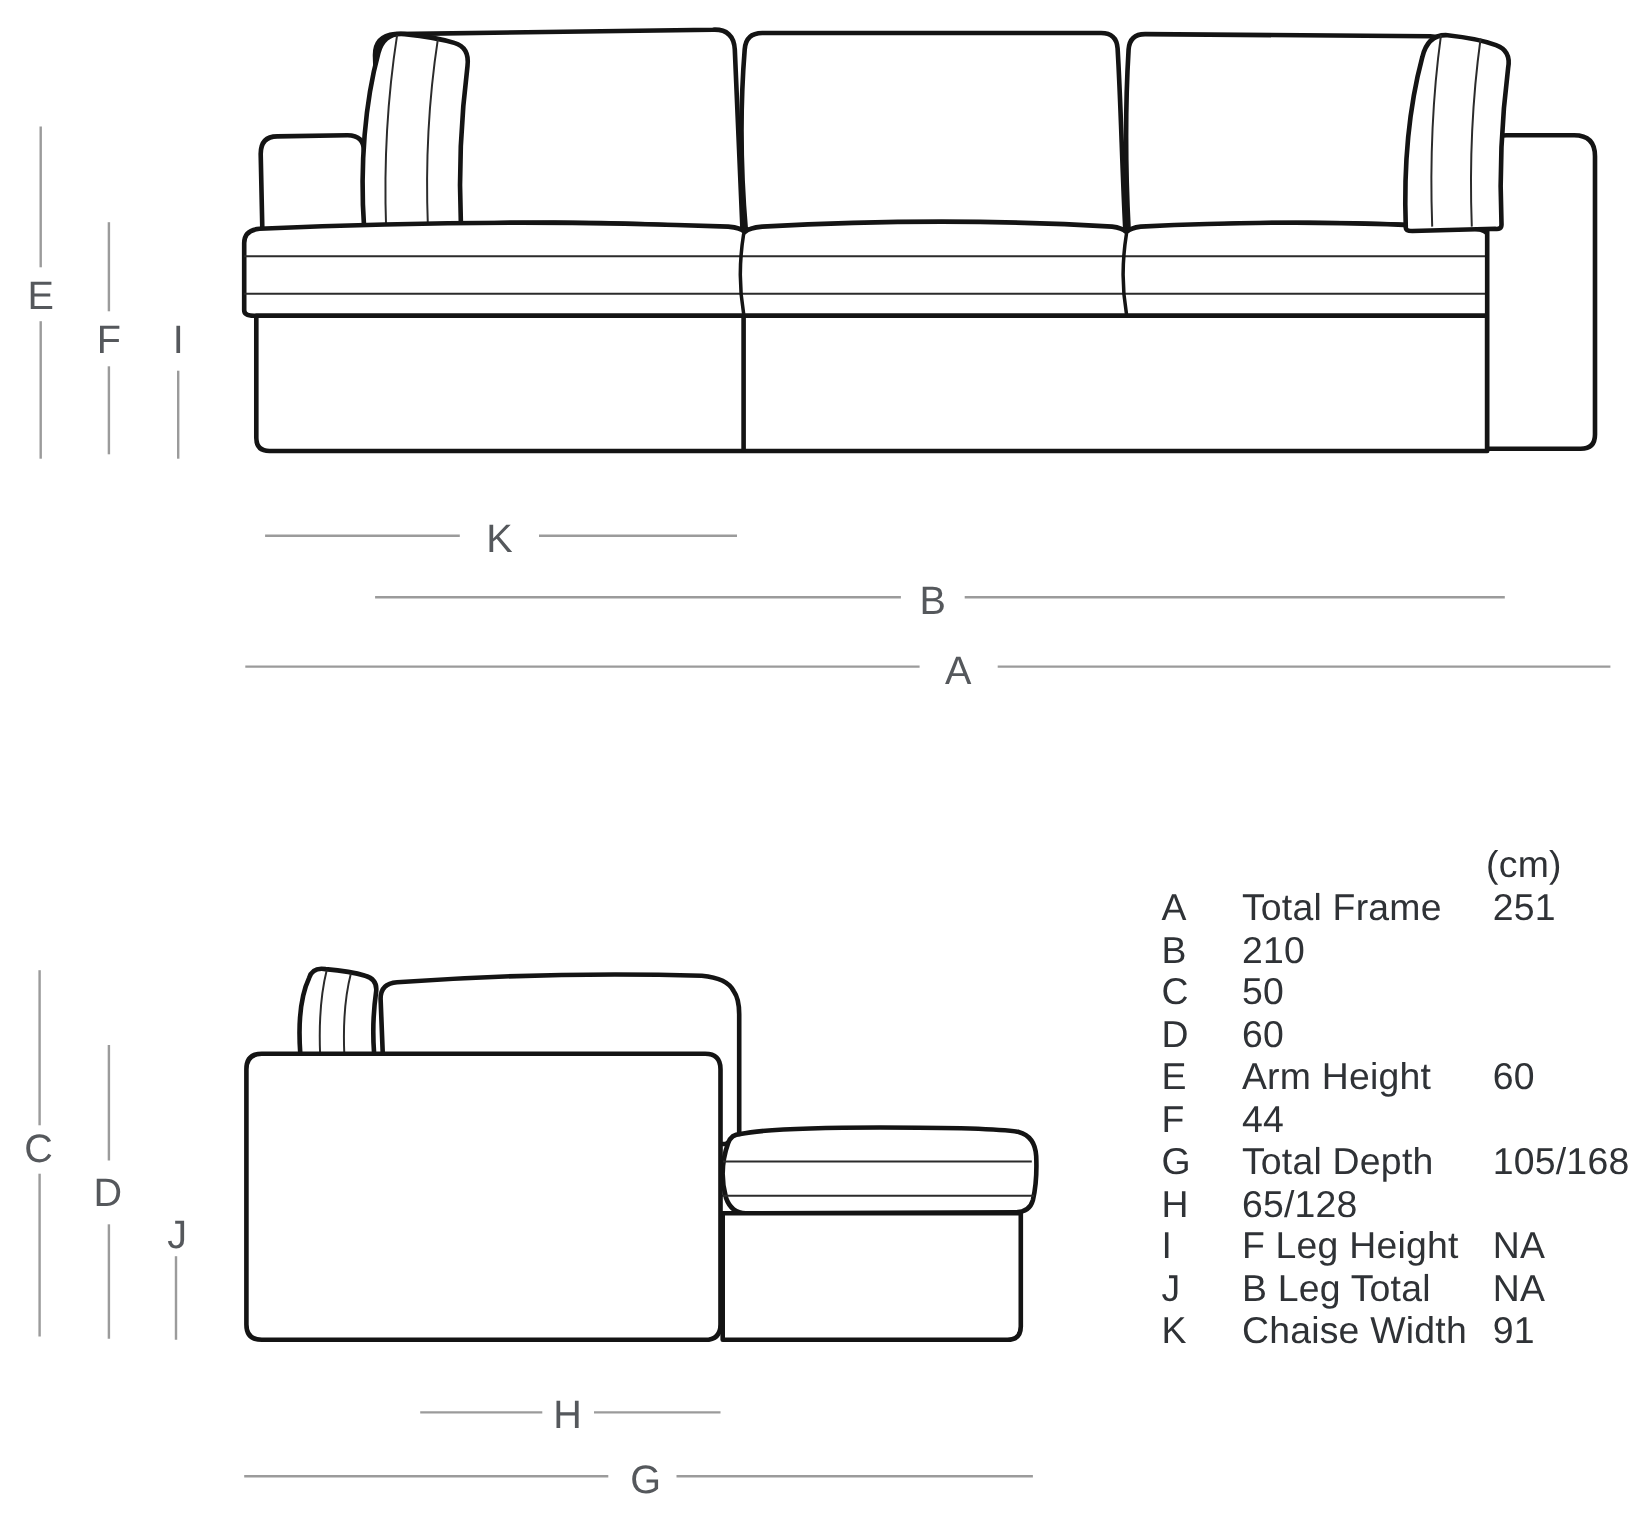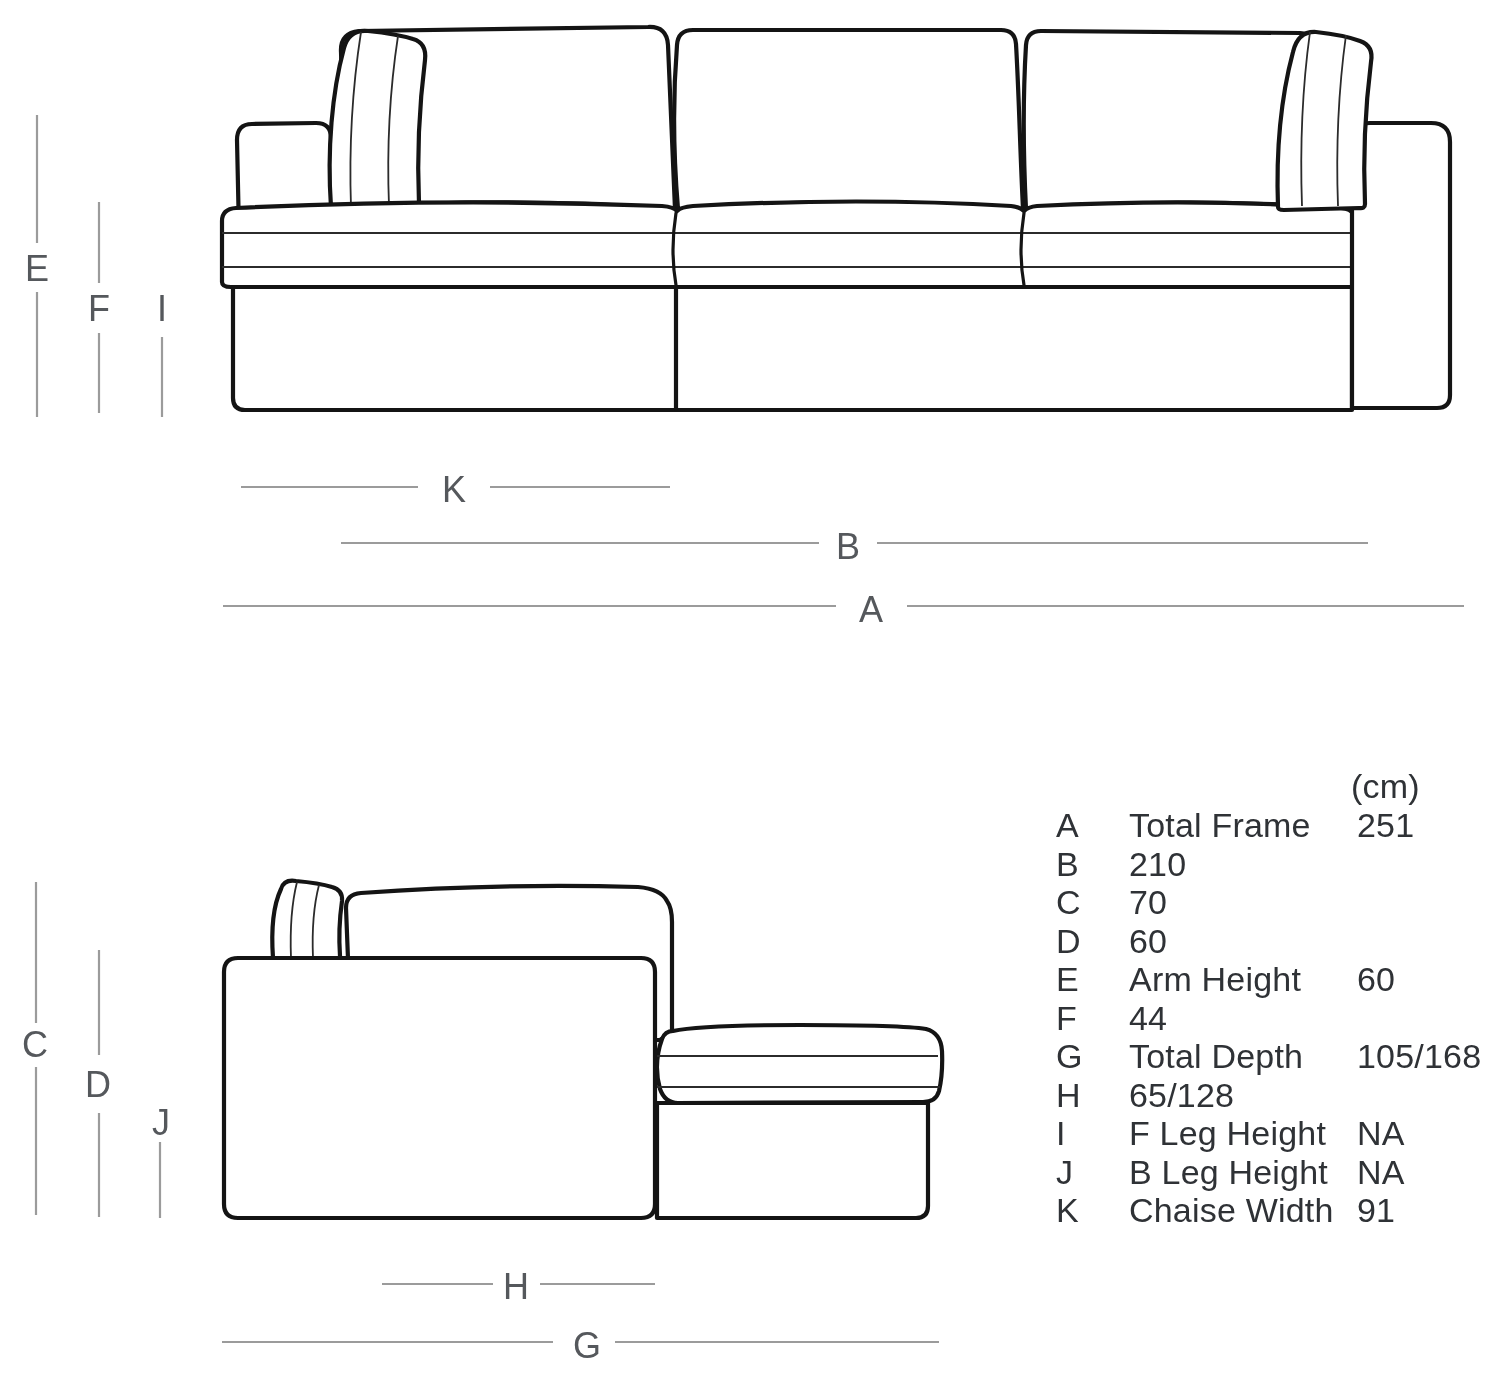--- a/index.html
+++ b/index.html
@@ -129,21 +129,21 @@
       <span>A</span>
       <span>Total Frame</span>
       <span>251</span>
     </div>
     <div class="row">
       <span>B</span>
       <span>210</span>
     </div>
     <div class="row">
       <span>C</span>
-      <span>70</span>
+      <span>50</span>
     </div>
     <div class="row">
       <span>D</span>
       <span>60</span>
     </div>
     <div class="row">
       <span>E</span>
       <span>Arm Height</span>
       <span>60</span>
     </div>
@@ -160,21 +160,21 @@
       <span>H</span>
       <span>65/128</span>
     </div>
     <div class="row">
       <span>I</span>
       <span>F Leg Height</span>
       <span>NA</span>
     </div>
     <div class="row">
       <span>J</span>
-      <span>B Leg Height</span>
+      <span>B Leg Total</span>
       <span>NA</span>
     </div>
     <div class="row">
       <span>K</span>
       <span>Chaise Width</span>
       <span>91</span>
     </div>
   </div>
 
 </div>

